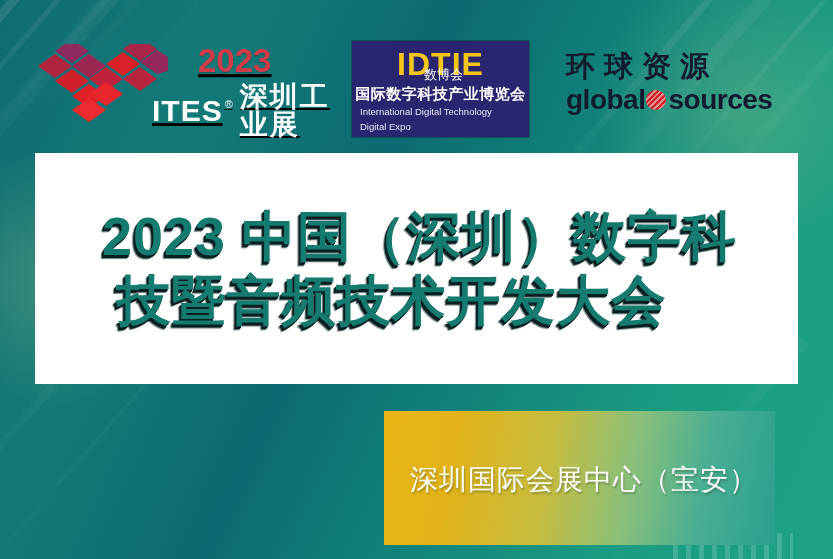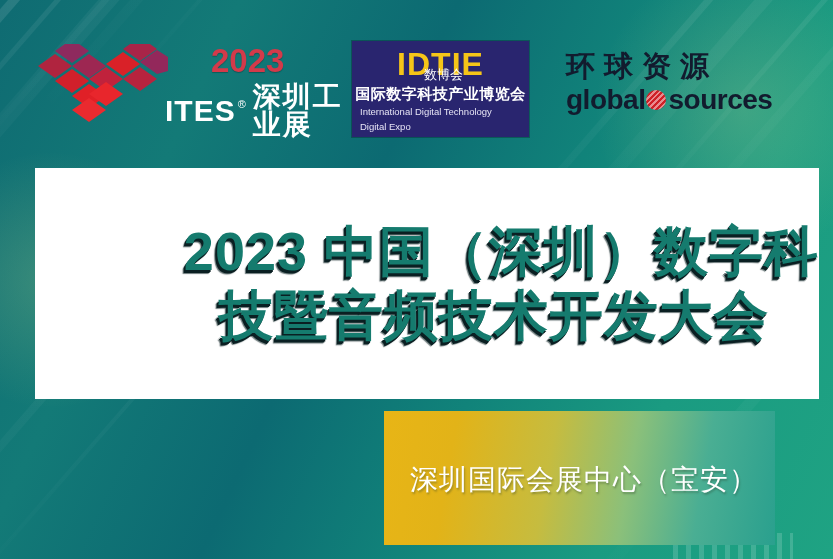--- a/index.html
+++ b/index.html
@@ -64,21 +64,21 @@
     width: 833px; height: 155px;
   }
 
   
   .ites-logo {
     position: absolute;
     left: 38px; top: 38px;
     width: 300px; height: 100px;
   }
   .ites-chev { position:absolute; left:0; top:6px; width:130px; height:88px; }
-  .ites-right { position:absolute; left:127px; top:6px; width:200px; height:92px; }
+  .ites-right { position:absolute; left:114px; top:6px; width:200px; height:92px;text-decoration:underline; }
   .ites-year {
     font-size: 33px;
     font-weight: 700;
     color: #d33a4a;
     letter-spacing: 0px;
     line-height: 1;
     margin-left: 46px;
     text-shadow: 0 1px 1px rgba(0,0,0,0.25);
   }
   .ites-name-row {
@@ -192,28 +192,27 @@
     width: 20px; height: 20px;
     border-radius: 50%;
     margin: 0 2px 0 1px;
     background: repeating-linear-gradient(135deg,
       #cf2027 0px, #cf2027 2px, #e98a8e 2px, #e98a8e 4px);
   }
 
   
   .title-panel {
     position: absolute;
-    left: 35px; top: 168px;
+    left: 35px; top: 153px;
     width: 763px; height: 231px;
     background: #ffffff;
     display: flex;
     flex-direction: column;
     justify-content: center;
-    align-items: flex-end;
-    padding-left: 21px;
+    align-items: center;
   }
   .title-line {
     font-size: 54px;
     font-weight: 700;
     color: #157b6e;
     letter-spacing: 1px;
     line-height: 1.18;
     white-space: nowrap;
     text-shadow:
       -2px 3px 0 #0a1f22,

